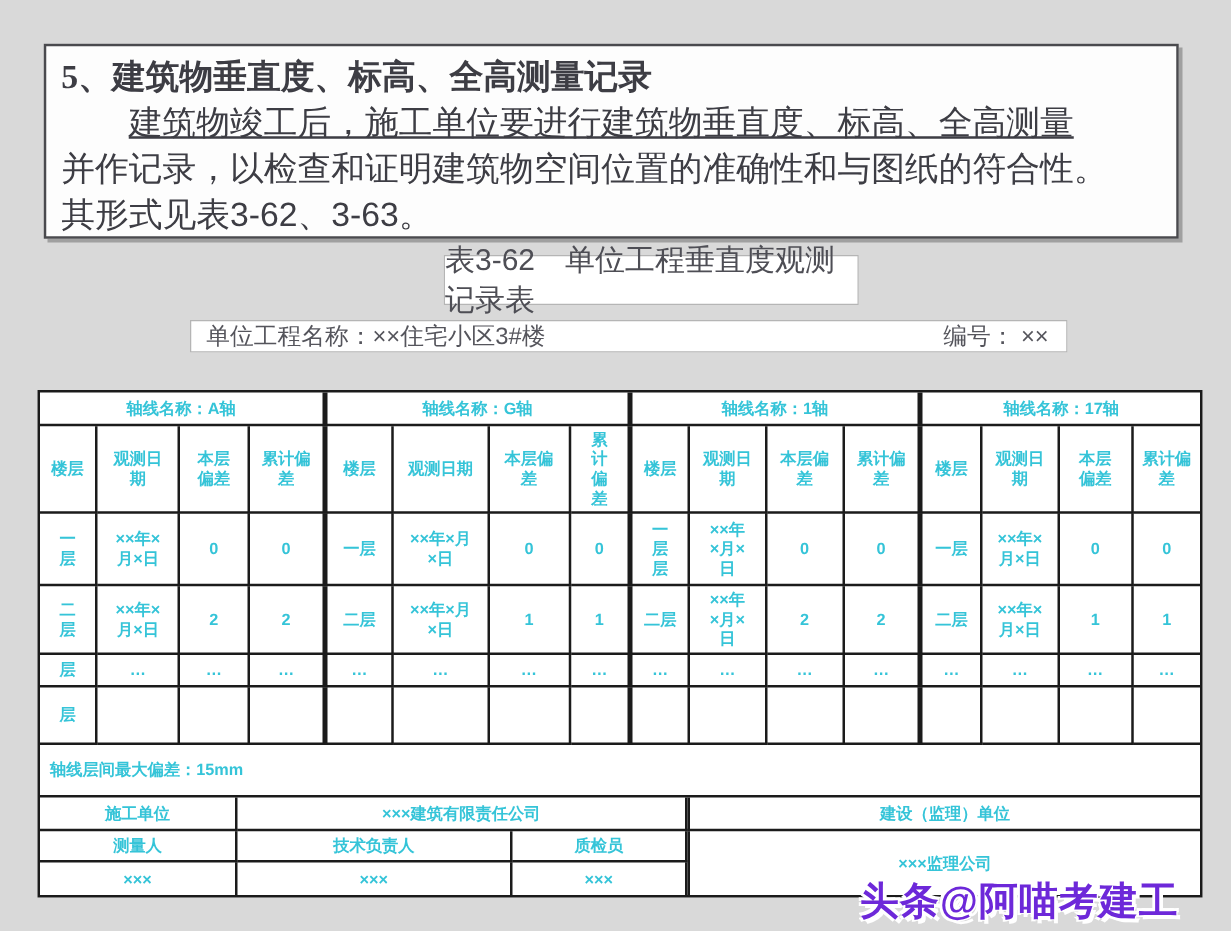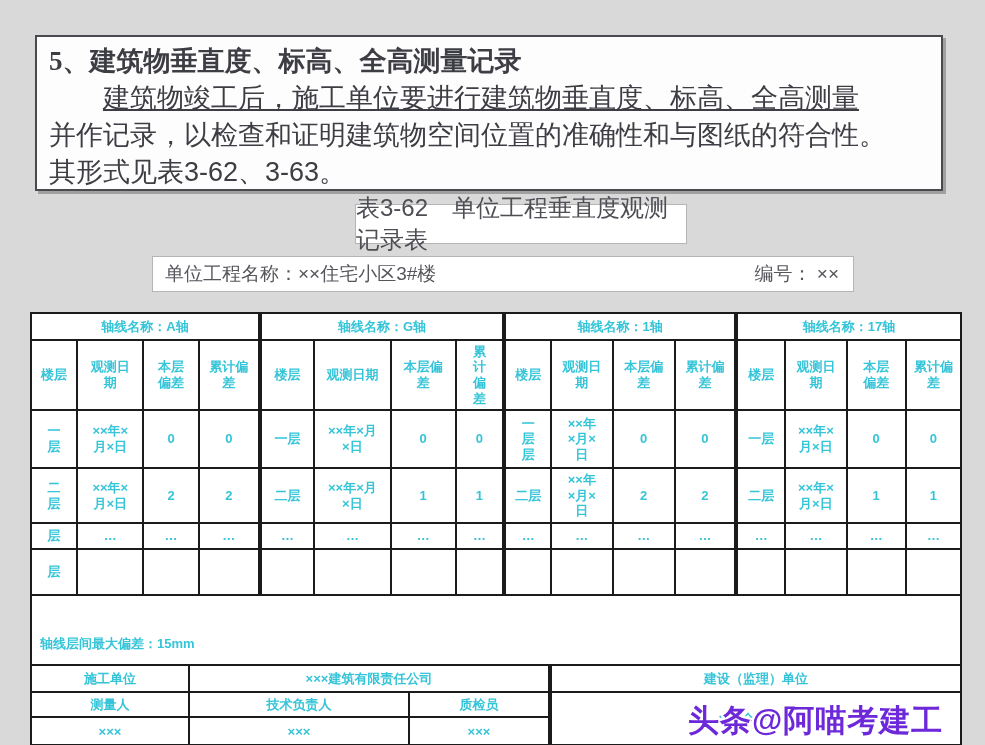--- a/index.html
+++ b/index.html
@@ -27,21 +27,21 @@
   .indent{text-indent:2em;text-decoration:underline;}
   
   .table-title-box{
     position:absolute;left:316px;top:204px;width:332px;height:40px;
     background:#ffffff;border:1px solid #b5b5b5;
     display:flex;align-items:center;justify-content:center;
     font-size:24px;color:#4e4e55;margin-left:39px;
   }
   
   .doc-header{
-    position:absolute;left:152px;top:256px;width:702px;height:36px;
+    position:absolute;left:152px;top:256px;width:702px;height:26px;
     background:#ffffff;border:1px solid #b5b5b5;
     display:flex;align-items:center;justify-content:space-between;
     padding:0 14px 0 12px;font-size:19px;color:#55555c;
   }
   
   .record-table{
     position:absolute;left:30px;top:312px;width:932px;
     background:#ffffff;border:2px solid var(--tbl-border);
   }
   .grid-top{
@@ -55,21 +55,21 @@
     display:flex;align-items:center;justify-content:center;
     text-align:center;white-space:pre-line;
     color:var(--cyan);font-weight:bold;font-size:13px;line-height:1.2;
     overflow:hidden;
   }
   .tc.gs{border-left:2px solid var(--tbl-border);}
   .tc.lc{border-right:none;}
   .max-row{
     height:42px;border-bottom:2px solid var(--tbl-border);
     display:flex;align-items:center;padding-left:8px;
-    color:var(--cyan);font-weight:bold;font-size:13px;margin-top:28px;
+    color:var(--cyan);font-weight:bold;font-size:13px;
   }
   .grid-bottom{
     display:grid;
     grid-template-columns:158fr 220fr 140fr 410fr;
     grid-template-rows:27px 25px 26px;
   }
   .fb{
     border-right:2px solid var(--tbl-border);
     border-bottom:2px solid var(--tbl-border);
     display:flex;align-items:center;justify-content:center;
@@ -219,20 +219,20 @@
       <div class="tc lc"></div>
     </div>
   <div class="max-row">轴线层间最大偏差：15mm</div>
   <div class="grid-bottom">
     <div class="fb">施工单位</div>
     <div class="fb span2">×××建筑有限责任公司</div>
     <div class="fb rightcol">建设（监理）单位</div>
     <div class="fb">测量人</div>
     <div class="fb">技术负责人</div>
     <div class="fb">质检员</div>
-    <div class="fb rightcol rowspan">×××全高测量</div>
+    <div class="fb rightcol rowspan">×××监理公司</div>
     <div class="fb norb">×××</div>
     <div class="fb norb">×××</div>
     <div class="fb norb">×××</div>
   </div>
 </div>
 
 <div class="watermark">头条@阿喵考建工</div>
 
 </body></html>

